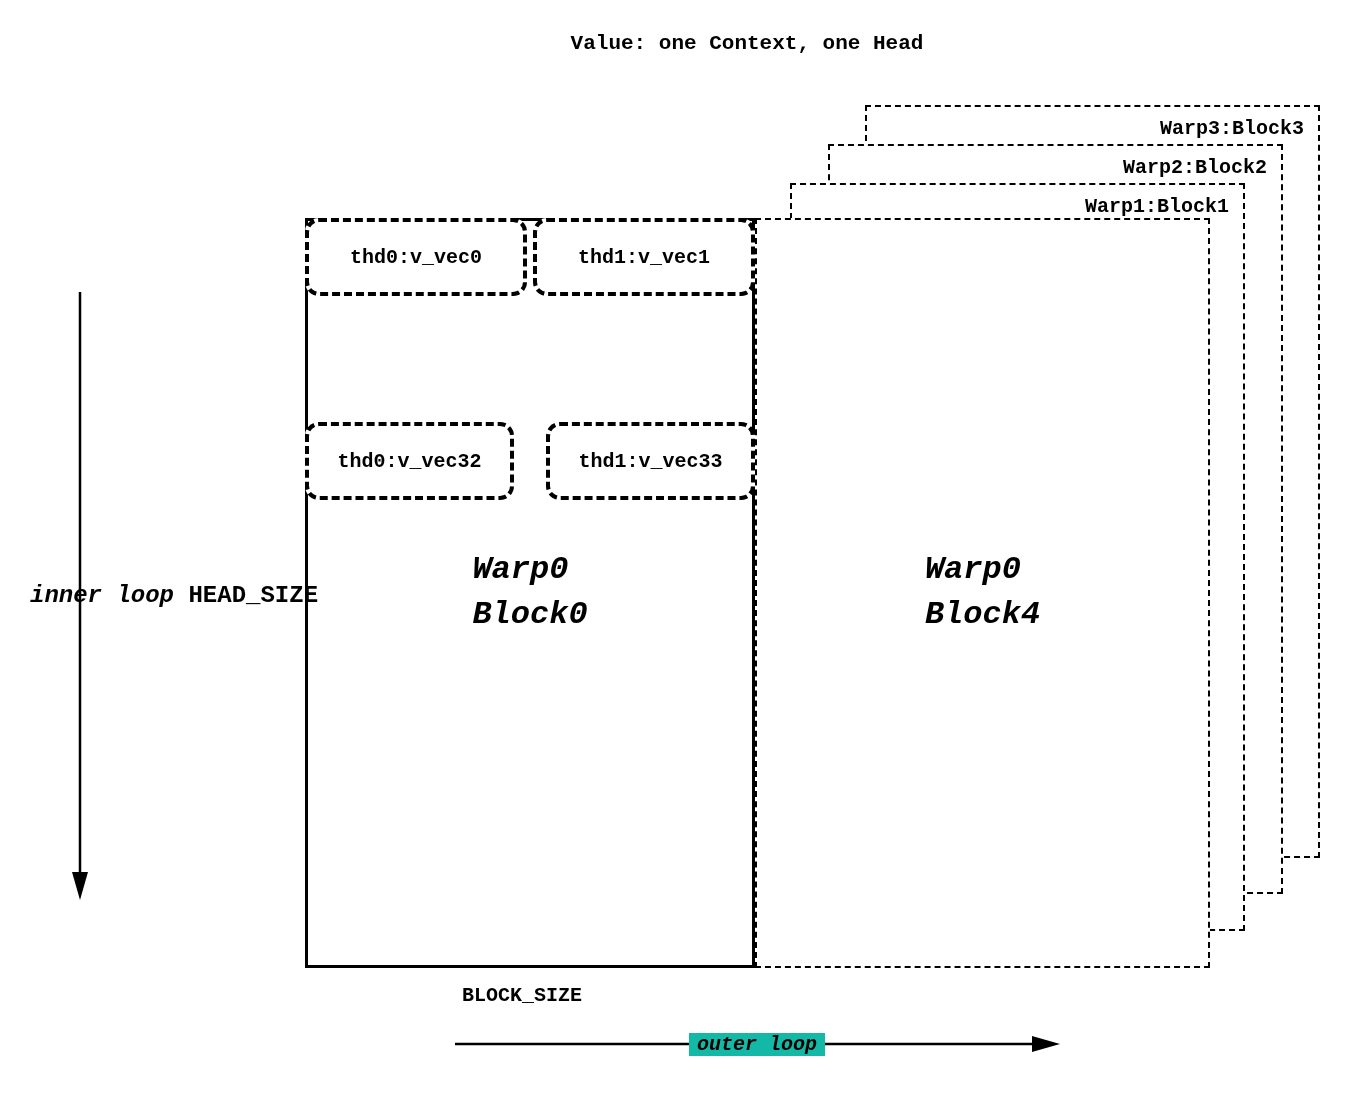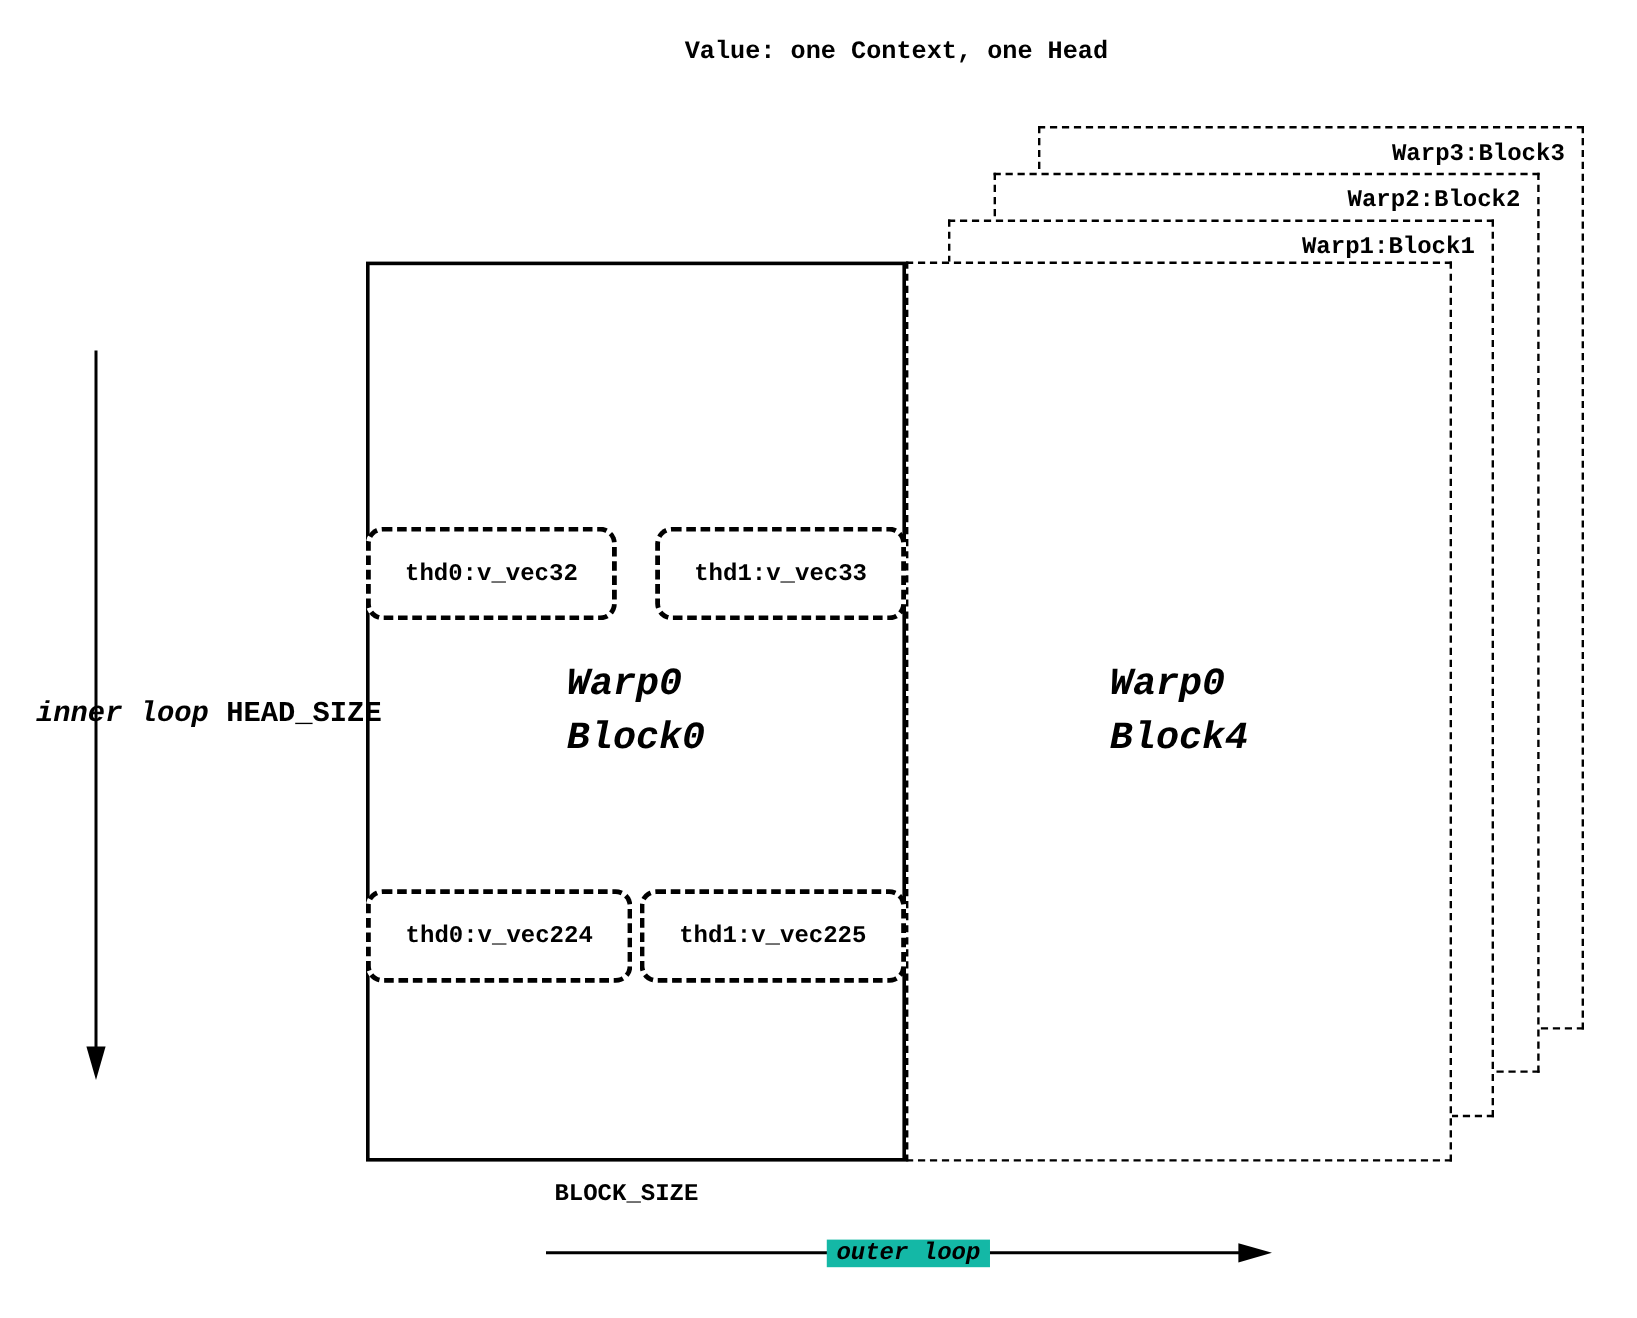--- a/index.html
+++ b/index.html
@@ -65,21 +65,21 @@
     border: 4px dashed #000;
     border-radius: 14px;
     background: #ffffff;
     display: flex;
     align-items: center;
     justify-content: center;
     font-size: 20px;
     white-space: nowrap;
   }
   .row-1 { top: 218px; }
-  .row-2 { top: 439px; gap: 32px; }
+  .row-2 { top: 422px; gap: 32px; }
   .row-3 { top: 741px; }
   .inner-arrow { position: absolute; left: 58px; top: 288px; z-index: 6; }
   .inner-label {
     position: absolute;
     left: 30px;
     top: 582px;
     font-size: 24px;
     white-space: nowrap;
     z-index: 7;
   }
@@ -131,27 +131,27 @@
     </div>
   </div>
 
   <div class="rect block0">
     <div class="big-label">
       <div>Warp0</div>
       <div>Block0</div>
     </div>
   </div>
 
+  <div class="thd-row row-1">
+    <div class="thd-box">thd0:v_vec0</div>
+    <div class="thd-box">thd1:v_vec1</div>
+  </div>
   <div class="thd-row row-2">
     <div class="thd-box">thd0:v_vec32</div>
     <div class="thd-box">thd1:v_vec33</div>
-  </div>
-  <div class="thd-row row-3">
-    <div class="thd-box">thd0:v_vec224</div>
-    <div class="thd-box">thd1:v_vec225</div>
   </div>
 
   <svg class="inner-arrow" width="44" height="616" viewBox="0 0 44 616">
     <line x1="22" y1="4" x2="22" y2="588" stroke="#000" stroke-width="2.5"></line>
     <polygon points="14,584 30,584 22,612" fill="#000"></polygon>
   </svg>
   <div class="inner-label">
     <span class="italic">inner loop</span>
     <span>HEAD_SIZE</span>
   </div>

